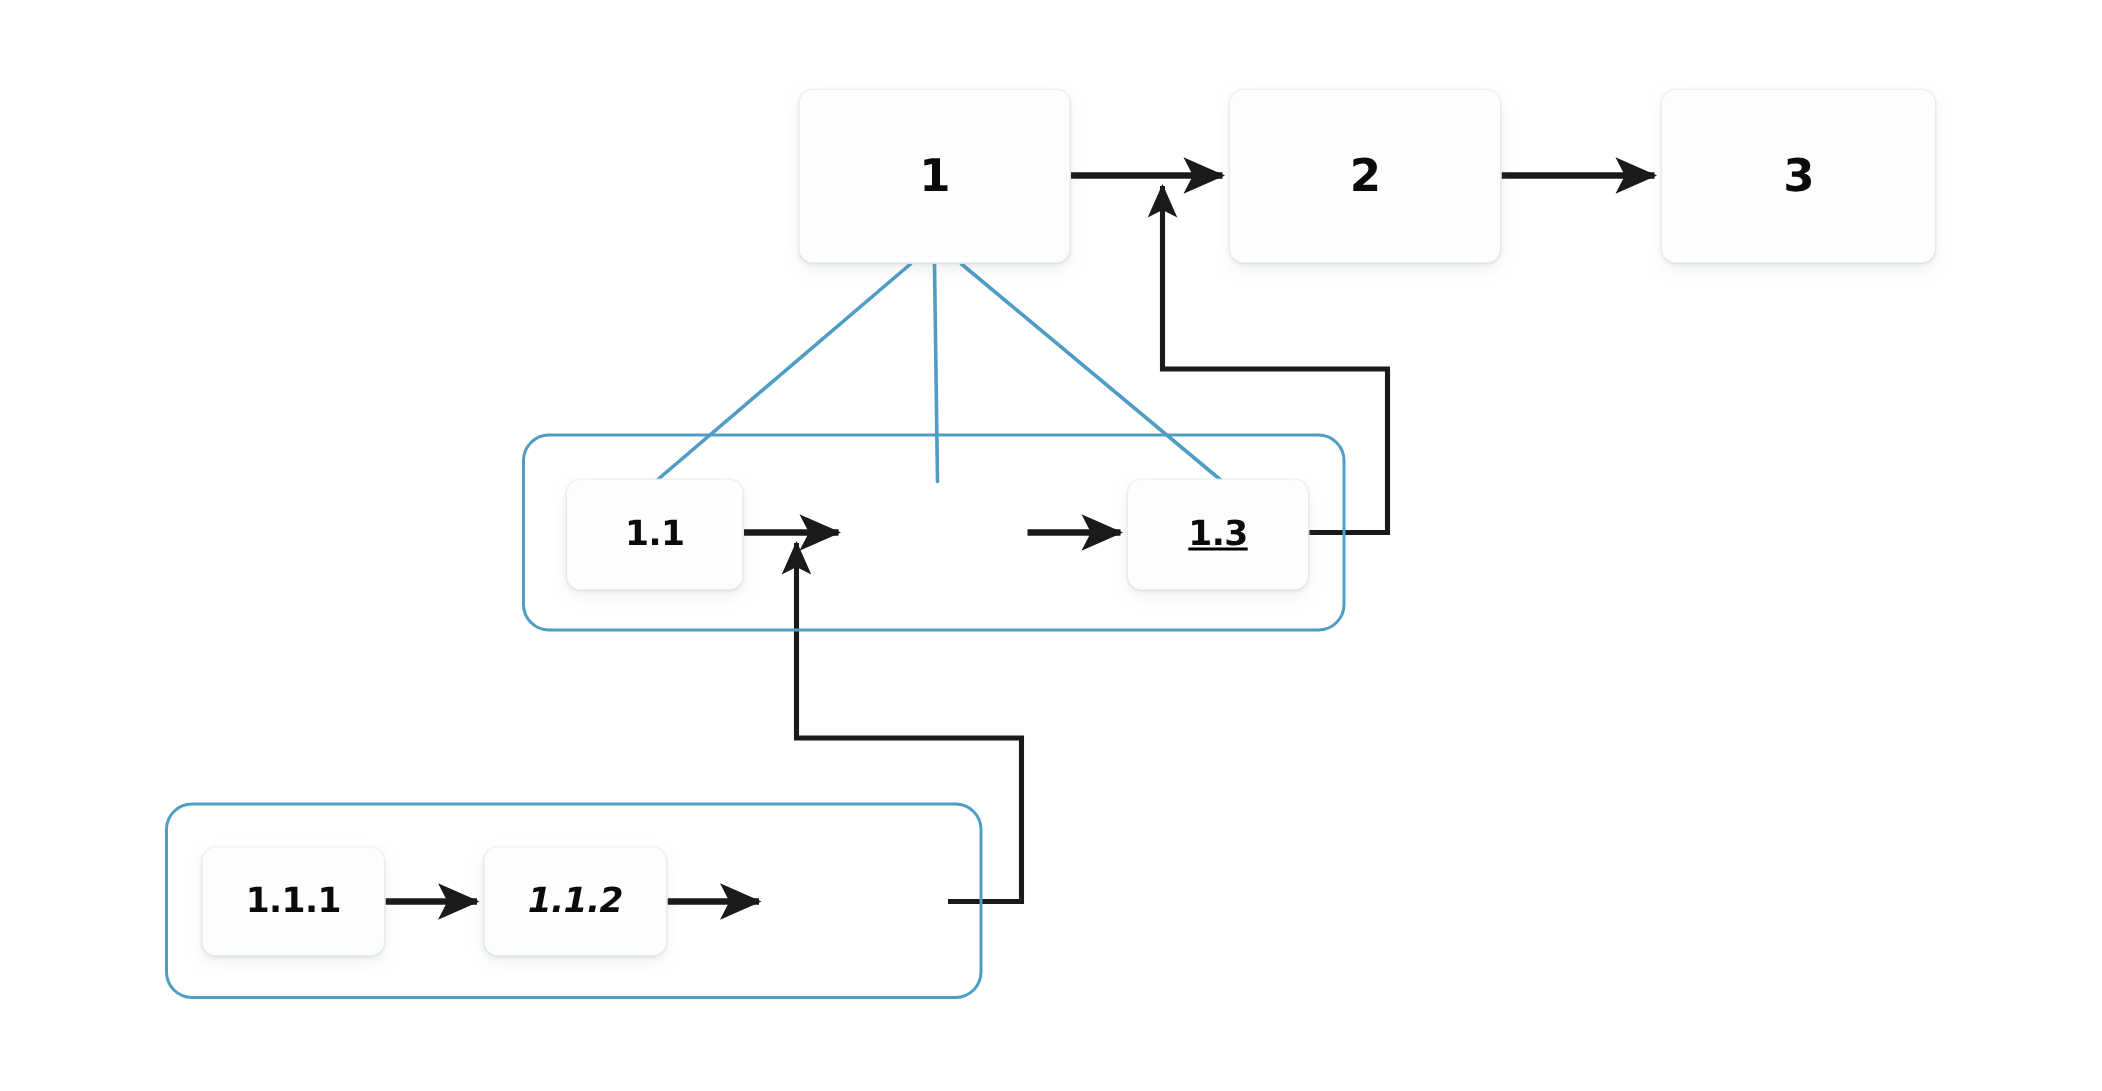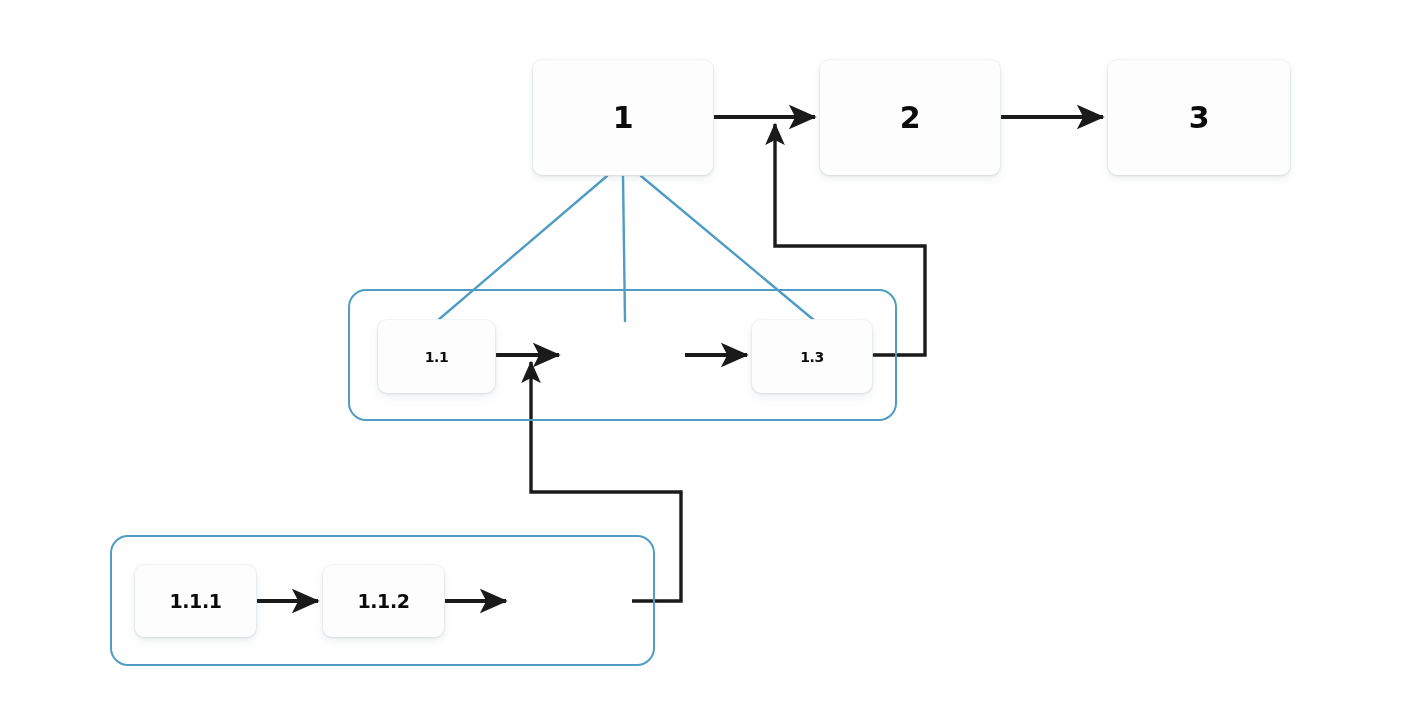--- a/index.html
+++ b/index.html
@@ -51,22 +51,22 @@
     box-sizing: border-box;
   }
   .node-label {
     font-weight: 800;
     color: #0b0b0b;
     letter-spacing: -0.4px;
     line-height: 1;
     user-select: none;
   }
   .node.level-1 .node-label { font-size: 30px; }
-  .node.level-2 .node-label { font-size: 14px; }
-  .node.level-3 .node-label { font-size: 19px; }
+  .node.level-2 .node-label { font-size: 23px; }
+  .node.level-3 .node-label { font-size: 23px; }
 </style>
 </head>
 <body>
 
 <div id="canvas">
 
   <svg id="edge-layer" viewBox="0 0 1401 727" xmlns="http://www.w3.org/2000/svg">
     <defs>
       <marker id="arrowhead" markerWidth="7" markerHeight="7" refX="6.2" refY="3.1" orient="auto" markerUnits="strokeWidth">
         <path d="M0,0.2 L6.6,3.1 L0,6 L1.5,3.1 Z" fill="#1a1a1a"></path>
@@ -107,26 +107,26 @@
 
   <div class="node level-1" style="left:1108px; top:60px; width:182px; height:115px;">
     <span class="node-label">3</span>
   </div>
 
   <div class="node level-2" style="left:378px; top:320px; width:117px; height:73px;">
     <span class="node-label">1.1</span>
   </div>
 
 
-  <div class="node level-2" style="left:752px; top:320px; width:120px; height:73px;">
+  <div class="node level-2" style="left:752px; top:320px; width:120px; height:73px;text-decoration:underline;">
     <span class="node-label">1.3</span>
   </div>
 
   <div class="node level-3" style="left:135px; top:565px; width:121px; height:72px;">
     <span class="node-label">1.1.1</span>
   </div>
 
-  <div class="node level-3" style="left:323px; top:565px; width:121px; height:72px;">
+  <div class="node level-3" style="left:323px; top:565px; width:121px; height:72px;font-style:italic;">
     <span class="node-label">1.1.2</span>
   </div>
 
 
 </div>
 
 </body></html>

